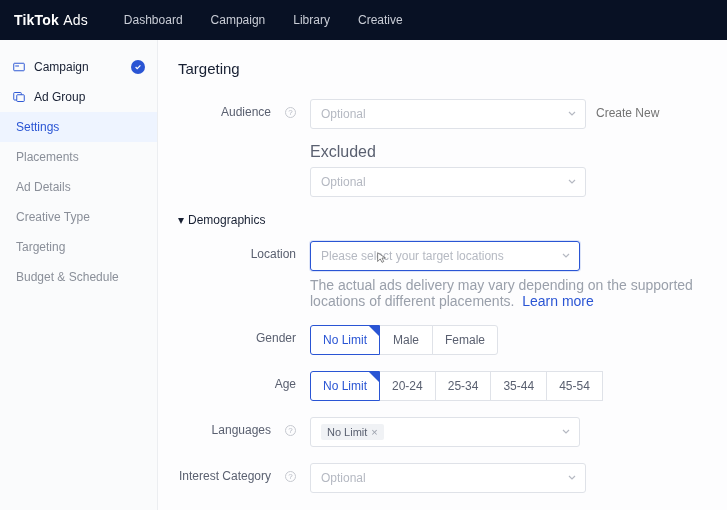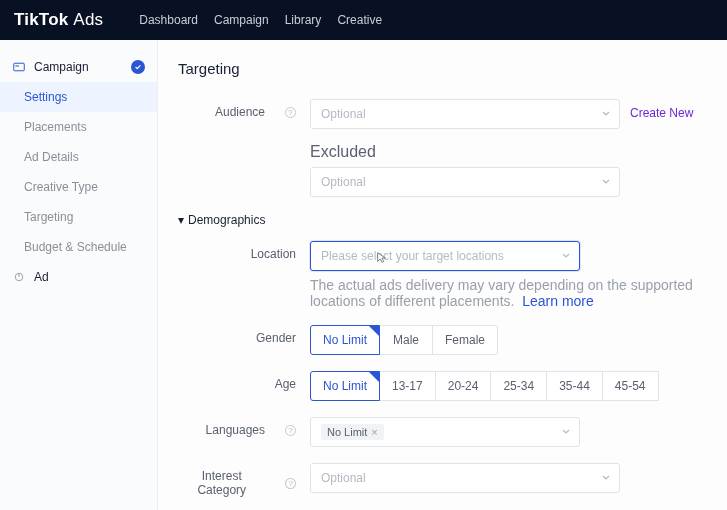--- a/index.html
+++ b/index.html
@@ -1,40 +1,40 @@
 <!DOCTYPE html>
 <html><head>
 <meta charset="utf-8">
 <style>
 * { box-sizing: border-box; margin: 0; padding: 0; font-family: -apple-system, BlinkMacSystemFont, "Segoe UI", Helvetica, Arial, sans-serif; }
 body { width: 727px; height: 510px; overflow: hidden; background: #f5f6f8; }
 .topbar { height: 40px; background: #081124; display: flex; align-items: center; padding: 0 14px; color: #fff; }
-.brand { font-size: 17px; font-weight: 600; letter-spacing: .2px; }
+.brand { font-size: 14px; font-weight: 600; letter-spacing: .2px; }
 .brand .light { font-weight: 300; }
-.topnav { display: flex; margin-left: 36px; gap: 16px; }
+.topnav { display: flex; margin-left: 36px; gap: 28px; }
 .topnav span { font-size: 12px; color: #c9cdd6; cursor: pointer; }
 .layout { display: flex; height: calc(100% - 40px); }
 .side { width: 158px; background: #fafbfc; border-right: 1px solid #eceef1; padding-top: 12px; }
 .side-item { display: flex; align-items: center; height: 30px; padding: 0 12px; font-size: 12px; color: #182033; cursor: pointer; position: relative; }
 .side-item.level1 { font-weight: 500; }
-.side-item.level2 { padding-left: 24px; color: #8a8f99; font-weight: 400; }
+.side-item.level2 { padding-left: 16px; color: #8a8f99; font-weight: 400; }
 .side-item.active { background: #eef4ff; color: #2a55d4; }
 .side-icon { width: 14px; height: 14px; margin-right: 8px; display: inline-flex; align-items: center; justify-content: center; }
 .check-badge { position: absolute; right: 12px; width: 14px; height: 14px; border-radius: 50%; background: #2a55d4; display: flex; align-items: center; justify-content: center; }
 .check-badge svg { width: 8px; height: 8px; }
 .main { flex: 1; overflow: auto; padding: 20px 28px 20px 20px; background: #fdfdfe; }
 .page-title { font-size: 15px; color: #182033; margin-bottom: 22px; }
 .form-row { display: flex; align-items: flex-start; margin-bottom: 16px; }
-.form-label { width: 132px; text-align: center; padding-right: 14px; font-size: 12px; color: #5a6070; padding-top: 6px; display: flex; justify-content: flex-end; align-items: center; gap: 20px; }
+.form-label { width: 132px; text-align: right; padding-right: 14px; font-size: 12px; color: #5a6070; padding-top: 6px; display: flex; justify-content: flex-end; align-items: center; gap: 14px; }
 .form-ctrl { flex: 1; position: relative; }
 .sub-label { font-size: 16px; color: #5a6070; margin-bottom: 6px; }
-.select, .multiselect { width: 310px; height: 30px; border: 1px solid #dfe2e8; border-radius: 3px; background: #fff; display: flex; align-items: center; padding: 0 10px; font-size: 12px; color: #b5b9c2; position: relative; cursor: pointer; }
+.select, .multiselect { width: 276px; height: 30px; border: 1px solid #dfe2e8; border-radius: 3px; background: #fff; display: flex; align-items: center; padding: 0 10px; font-size: 12px; color: #b5b9c2; position: relative; cursor: pointer; }
 .select.focused { border-color: #2a55d4; box-shadow: 0 0 0 1px rgba(42,85,212,.15); }
 .select .chev, .multiselect .chev { position: absolute; right: 8px; top: 50%; transform: translateY(-50%); }
-.link { font-size: 12px; color: #6d28d9; cursor: pointer; }
+.link { font-size: 12px; color: #737373; cursor: pointer; }
 .link.after-sel { margin-left: 10px; display: inline-block; padding-top: 7px; vertical-align: top; }
 .hint { font-size: 14px; color: #9aa0ab; margin-top: 6px; }
 .hint .ln { color: #2a55d4; cursor: pointer; }
 .seg { display: flex; }
 .seg-btn { height: 30px; min-width: 54px; padding: 0 12px; border: 1px solid #dfe2e8; background: #fff; font-size: 12px; color: #5a6070; display: flex; align-items: center; justify-content: center; cursor: pointer; margin-right: -1px; }
 .seg-btn.first { border-radius: 3px 0 0 3px; }
 .seg-btn.last { border-radius: 0 3px 3px 0; }
 .seg-btn.sel { border-color: #2a55d4; color: #2a55d4; position: relative; z-index: 1; }
 .seg-btn.sel::after { content:""; position:absolute; top:0; right:0; border:5px solid transparent; border-top-color:#2a55d4; border-right-color:#2a55d4; }
 .multiselect { width: 270px; }
@@ -69,47 +69,47 @@
             <rect x="3" y="6" width="5" height="1.3" fill="#2a55d4"></rect>
           </svg>
         </span>
       <span>Campaign</span>
       <span class="check-badge">
           <svg viewBox="0 0 10 10">
             <path d="M2 5l2 2 4-4" stroke="#fff" stroke-width="1.5" fill="none"></path>
           </svg>
         </span>
     </div>
-    <div class="side-item level2 active">
-        <span>Settings</span>
-      </div>
-    <div class="side-item level2">
-        <span>Placements</span>
-      </div>
-    <div class="side-item level2">
-        <span>Ad Details</span>
-      </div>
-    <div class="side-item level2">
-        <span>Creative Type</span>
-      </div>
-    <div class="side-item level2">
-        <span>Targeting</span>
-      </div>
-    <div class="side-item level2">
-        <span>Budget &amp; Schedule</span>
-      </div>
     <div class="side-item level1">
       <span class="side-icon">
           <svg viewBox="0 0 16 16" width="12" height="12">
-            <circle cx="8" cy="8" r="5" fill="none" stroke="#9aa0ab" stroke-width="1.3"></circle>
-            <path d="M8 3v5" stroke="#9aa0ab" stroke-width="1.3"></path>
+            <rect x="1" y="2" width="10" height="10" rx="1" fill="none" stroke="#2a55d4" stroke-width="1.3"></rect>
+            <rect x="5" y="5" width="10" height="9" rx="1" fill="#fafbfc" stroke="#2a55d4" stroke-width="1.3"></rect>
           </svg>
         </span>
-      <span>Ad</span>
-    </div>
+      <span>Ad Group</span>
+    </div>
+    <div class="side-item level2 active">
+        <span>Settings</span>
+      </div>
+    <div class="side-item level2">
+        <span>Placements</span>
+      </div>
+    <div class="side-item level2">
+        <span>Ad Details</span>
+      </div>
+    <div class="side-item level2">
+        <span>Creative Type</span>
+      </div>
+    <div class="side-item level2">
+        <span>Targeting</span>
+      </div>
+    <div class="side-item level2">
+        <span>Budget &amp; Schedule</span>
+      </div>
   </div>
 
   <div class="main">
     <div class="page-title">Targeting</div>
 
     <div class="form-row">
       <div class="form-label">
         <span>Audience</span>
         <span class="info-icon">?</span>
       </div>
@@ -172,21 +172,20 @@
       </div>
     </div>
 
     <div class="form-row">
       <div class="form-label">
           <span>Age</span>
         </div>
       <div class="form-ctrl">
         <div class="seg">
           <div class="seg-btn first sel">No Limit</div>
-          <div class="seg-btn">13-17</div>
           <div class="seg-btn">20-24</div>
           <div class="seg-btn">25-34</div>
           <div class="seg-btn">35-44</div>
           <div class="seg-btn">45-54</div>
         </div>
       </div>
     </div>
 
     <div class="form-row">
       <div class="form-label">

